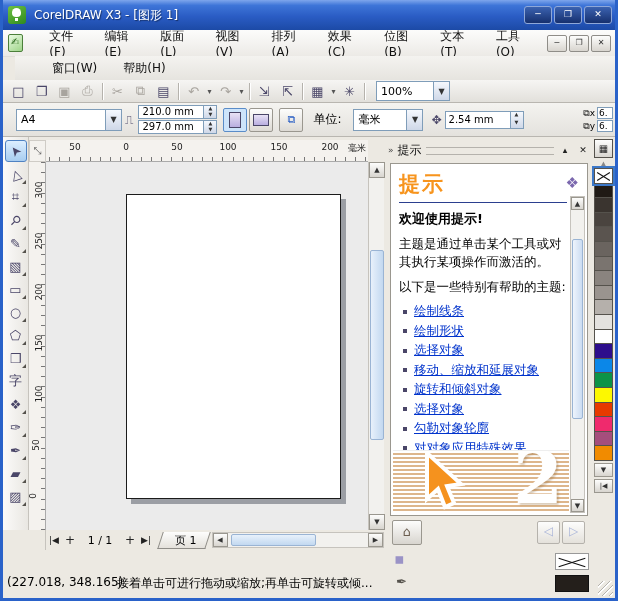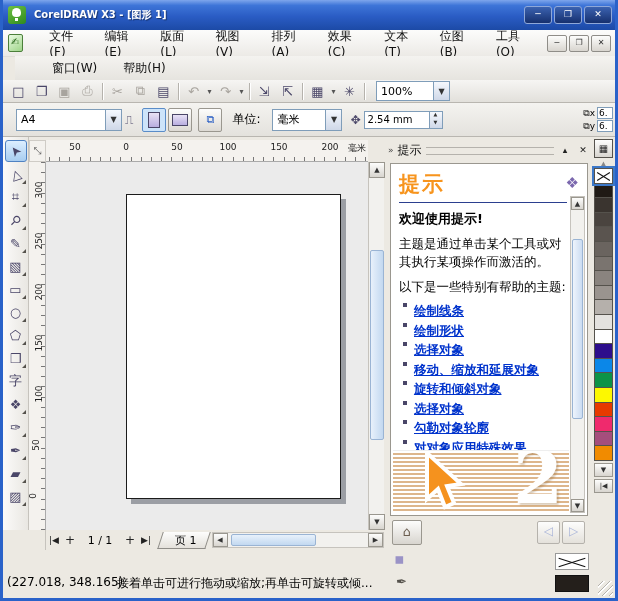--- a/index.html
+++ b/index.html
@@ -4,21 +4,21 @@
 <style>
   html,body{margin:0;padding:0;}
   body{width:618px;height:601px;position:relative;font-family:"DejaVu Sans","Liberation Sans",sans-serif;font-size:12px;background:#ece9e2;overflow:hidden;-webkit-font-smoothing:antialiased;}
   .abs{position:absolute;}
   
   #win-border{inset:0;border:3px solid #2a62c9;border-top:none;pointer-events:none;z-index:50;}
   #titlebar{left:0;top:0;width:618px;height:30px;background:linear-gradient(180deg,#7ea6ec 0%,#3e75d8 18%,#2a5cc4 55%,#1c4aa6 100%);color:#fff;display:flex;align-items:center;}
   #app-icon{width:18px;height:18px;margin:0 8px 0 8px;background:linear-gradient(145deg,#6fc242,#2e8a1e);border-radius:3px;position:relative;}
   #app-icon::before{content:"";position:absolute;left:4px;top:2px;width:9px;height:9px;background:#fff;border-radius:50% 50% 45% 45%;}
   #app-icon::after{content:"";position:absolute;left:7px;top:12px;width:3px;height:3px;background:#fff;}
-  #title-text{font-weight:bold;font-size:10px;text-shadow:1px 1px 1px rgba(0,0,0,.45);}
+  #title-text{font-weight:normal;font-size:12px;text-shadow:1px 1px 1px rgba(0,0,0,.45);}
   .tb-btns{margin-left:auto;margin-right:6px;display:flex;gap:2px;}
   .tb-btn{width:26px;height:16px;border:1px solid #8fa8d8;border-radius:3px;background:linear-gradient(#3b62b0,#16306e);color:#fff;font-size:9px;line-height:14px;text-align:center;}
   
   #menubar{left:3px;top:30px;width:612px;height:26px;background:linear-gradient(#fcfcfb,#eceae6);display:flex;align-items:center;border-bottom:1px solid #e0ded9;gap:7px;}
   #menubar2{left:3px;top:56px;width:612px;height:24px;background:linear-gradient(#f4f3f0,#e6e4df);display:flex;align-items:center;border-bottom:1px solid #b9b6b0;margin-left:12px;}
   .menu-item{padding:3px 13px;color:#111;}
   #doc-icon{width:16px;height:16px;margin:0 6px 0 5px;background:linear-gradient(145deg,#eafbe2,#9ed489);border:1px solid #4b7f3a;border-radius:2px;position:relative;}
   #doc-icon::before{content:"✍";font-size:10px;position:absolute;left:2px;top:1px;color:#2d6b1e;}
   .mdi-btns{margin-left:auto;margin-right:4px;display:flex;gap:2px;}
   .mdi-btn{width:18px;height:15px;background:linear-gradient(#fdfdfc,#d8d5cf);border:1px solid #8f8d88;border-radius:2px;font-size:8px;line-height:13px;text-align:center;color:#333;}
@@ -96,21 +96,21 @@
   #docker-lines{flex:1;height:6px;border-top:1px solid #b5b2ac;border-bottom:1px solid #b5b2ac;margin-top:2px;}
   .dk-btn{font-size:9px;color:#222;width:14px;text-align:center;}
   #docker-body{position:absolute;left:4px;top:26px;right:4px;bottom:32px;background:#fff;border:1px solid #9a978f;box-sizing:border-box;overflow:hidden;}
   #dk-inner{position:absolute;inset:6px 20px 2px 8px;}
   #dk-heading{color:#f7941d;font-size:21px;font-weight:bold;letter-spacing:2px;}
   #dk-bookicon{position:absolute;right:-12px;top:4px;font-size:15px;color:#7b68ae;}
   #dk-rule{border:none;border-top:1px solid #2b3f8f;margin:4px 0 7px 0;}
   #dk-welcome{font-weight:bold;font-size:13px;margin-bottom:7px;}
   .dk-p{font-size:12.5px;line-height:1.45;margin-bottom:7px;}
   #dk-links{list-style:none;margin:0;padding:0 0 0 4px;}
-  #dk-links li{display:flex;align-items:flex-start;gap:7px;margin-bottom:2.5px;font-weight:bold;}
+  #dk-links li{display:flex;align-items:center;gap:7px;margin-bottom:2.5px;}
   #dk-links .bullet{width:4px;height:4px;background:#4a4668;flex:none;}
   #dk-links a{color:#0033cc;text-decoration:underline;font-size:12.5px;}
   #dk-image{position:absolute;left:2px;right:18px;bottom:2px;height:62px;background:repeating-linear-gradient(180deg,#ffffff 0 2px,#dcb popu 0);}
   #dk-image{background:repeating-linear-gradient(180deg,#fff 0 2px,#ddb68c 2px 4px);overflow:hidden;border-top:1px solid #eee;}
   #dk-arrow{position:absolute;left:28px;top:2px;}
   #dk-num{position:absolute;right:6px;top:-16px;font-size:72px;font-weight:bold;color:#fff;text-shadow:2px 2px 2px rgba(150,110,60,.35);font-family:"DejaVu Serif",serif;}
   #dk-scroll{position:absolute;right:2px;top:32px;bottom:2px;width:15px;background:#f2f1ee;border:1px solid #c6c3bd;box-sizing:border-box;}
   #dk-scroll .sb-btn{width:13px;height:13px;position:absolute;left:0;}
   #dk-su{top:0;} #dk-sd{bottom:0;}
   #dk-scroll .thumb{position:absolute;left:1px;top:42px;width:11px;height:180px;background:linear-gradient(90deg,#eef4fc,#cbdcf2);border:1px solid #9ab4d4;border-radius:2px;box-sizing:border-box;}
@@ -155,22 +155,22 @@
 
 <div id="menubar" class="abs">
   <div id="doc-icon"></div>
   <div id="menu-row1" style="display:flex;">
       <span class="menu-item">文件(F)</span>
       <span class="menu-item">编辑(E)</span>
       <span class="menu-item">版面(L)</span>
       <span class="menu-item">视图(V)</span>
       <span class="menu-item">排列(A)</span>
       <span class="menu-item">效果(C)</span>
+      <span class="menu-item">位图(B)</span>
       <span class="menu-item">文本(T)</span>
-      <span class="menu-item">位图(B)</span>
       <span class="menu-item">工具(O)</span>
     </div>
   <div class="mdi-btns">
     <div class="mdi-btn">─</div>
     <div class="mdi-btn">❐</div>
     <div class="mdi-btn">✕</div>
   </div>
 </div>
 <div id="menubar2" class="abs">
   <div id="menu2-pad"></div>
@@ -209,20 +209,36 @@
     <span class="carr">▼</span>
   </div>
 </div>
 
 <div id="propbar" class="abs">
   <div class="combo" id="paper-combo">
     <span class="cval">A4</span>
     <span class="carr">▼</span>
   </div>
   <span class="picon">⎍</span>
+  <div class="sizecol">
+    <div class="sizefield">
+      <span class="fv">210.0 mm</span>
+      <span class="spin">
+          <span>▲</span>
+          <span>▼</span>
+        </span>
+    </div>
+    <div class="sizefield">
+      <span class="fv">297.0 mm</span>
+      <span class="spin">
+          <span>▲</span>
+          <span>▼</span>
+        </span>
+    </div>
+  </div>
   <div class="orient">
     <div class="obtn sel">
         <span class="page-portrait-shape"></span>
       </div>
     <div class="obtn">
         <span class="page-landscape-shape"></span>
       </div>
   </div>
   <div class="obtn" style="margin-right:6px;">
       <span style="font-size:11px;color:#2a5fc4;">⧉</span>

